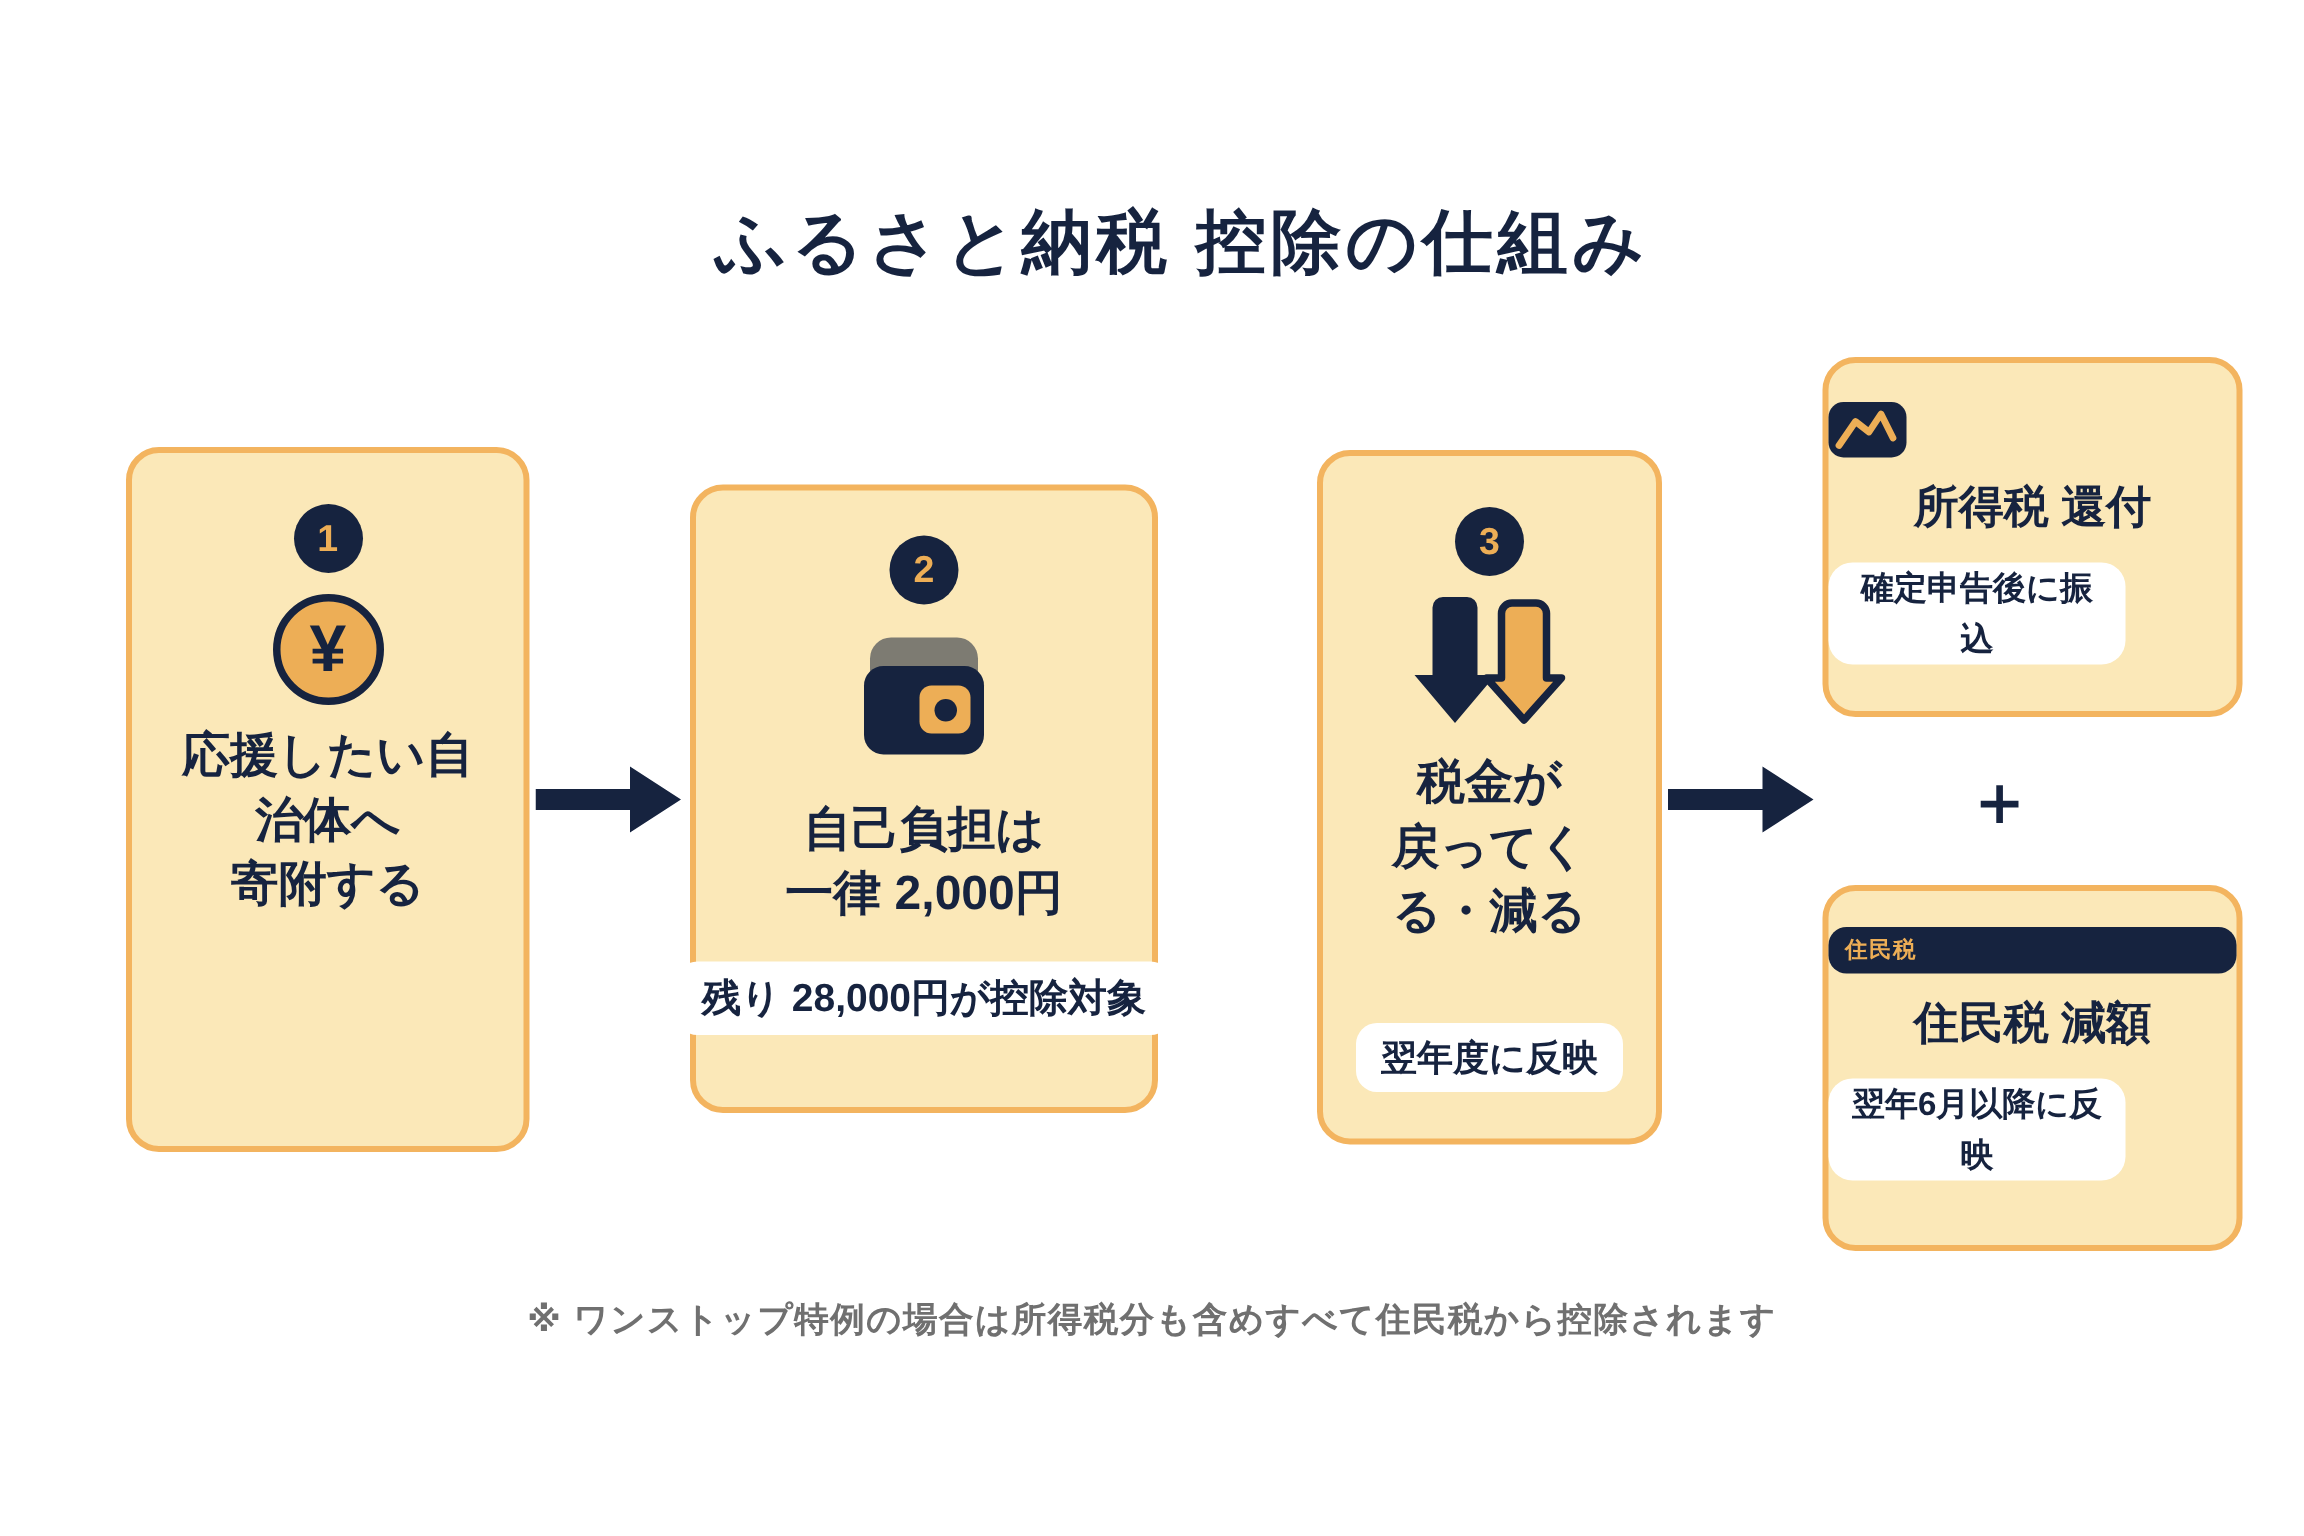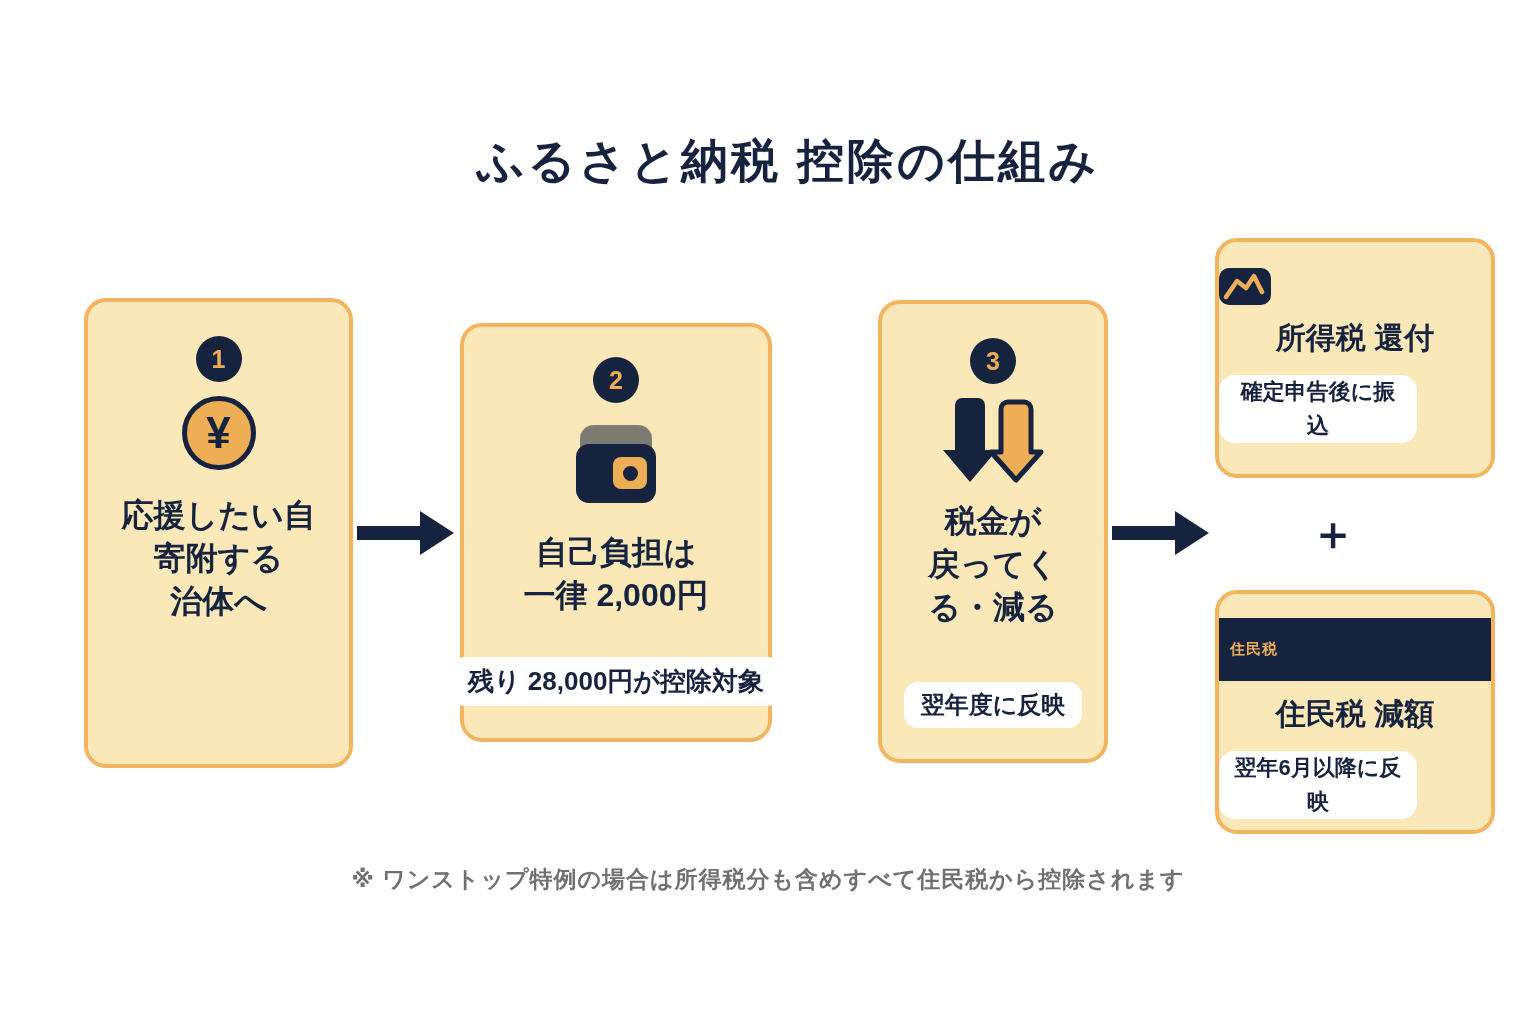--- a/index.html
+++ b/index.html
@@ -60,36 +60,36 @@
   .card-3 .num-badge{margin-top:34px;}
 
   .step-label{
     text-align:center;
     font-size:32px;
     font-weight:700;
     line-height:1.35;
     color:var(--navy);
   }
   .step-label .line{display:block;}
-  .card-1 .step-label{margin-top:24px;font-family:Liberation Serif, serif;}
+  .card-1 .step-label{margin-top:12px;font-family:Liberation Serif, serif;}
   .card-2 .step-label{margin-top:28px;}
   .card-3 .step-label{margin-top:16px;}
 
   .pill{
     margin-top:auto;
     background:var(--white);
     border-radius:14px;
     padding:7px 17px;
     font-size:25px;
     font-weight:700;
     white-space:nowrap;
     color:var(--navy);
   }
   .card-1 .pill{margin-bottom:36px;}
-  .card-2 .pill{margin-bottom:32px;font-size:26px;}
+  .card-2 .pill{margin-bottom:48px;font-size:26px;}
   .card-3 .pill{margin-bottom:31px;font-size:24px;}
 
   
   .coin{
     margin-top:14px;
     width:74px;height:74px;
     border-radius:50%;
     background:var(--accent-number);
     border:5px solid var(--navy);
     display:flex;align-items:center;justify-content:center;
@@ -139,22 +139,22 @@
     background:var(--navy);
     border-radius:10px;
     display:flex;align-items:center;justify-content:center;
   }
   .tax-badge{
     margin-top:24px;
     background:var(--navy);
     color:var(--accent-number);
     font-size:15px;font-weight:700;
     letter-spacing:1px;
-    padding:22px 11px;
-    border-radius:0;
+    padding:6px 11px;
+    border-radius:12px;
   }
   .result-title{
     margin-top:13px;
     font-size:30px;font-weight:700;color:var(--navy);
     text-align:center;
   }
   .result-note{
     margin-top:16px;
     width:198px;
     background:var(--white);
@@ -190,22 +190,22 @@
 
   <section class="step-card card-1">
     <div class="num-badge">
       <span>1</span>
     </div>
     <div class="coin">
       <span>¥</span>
     </div>
     <div class="step-label">
       <span class="line">応援したい自</span>
+      <span class="line">治体へ</span>
       <span class="line">寄附する</span>
-      <span class="line">治体へ</span>
     </div>
   </section>
 
   <svg class="flow-arrow arrow-1" viewBox="0 0 98 46">
     <polygon points="0,16 63,16 63,1 97,23 63,45 63,30 0,30" fill="#16233F"></polygon>
   </svg>
 
   <section class="step-card card-2">
     <div class="num-badge">
       <span>2</span>

